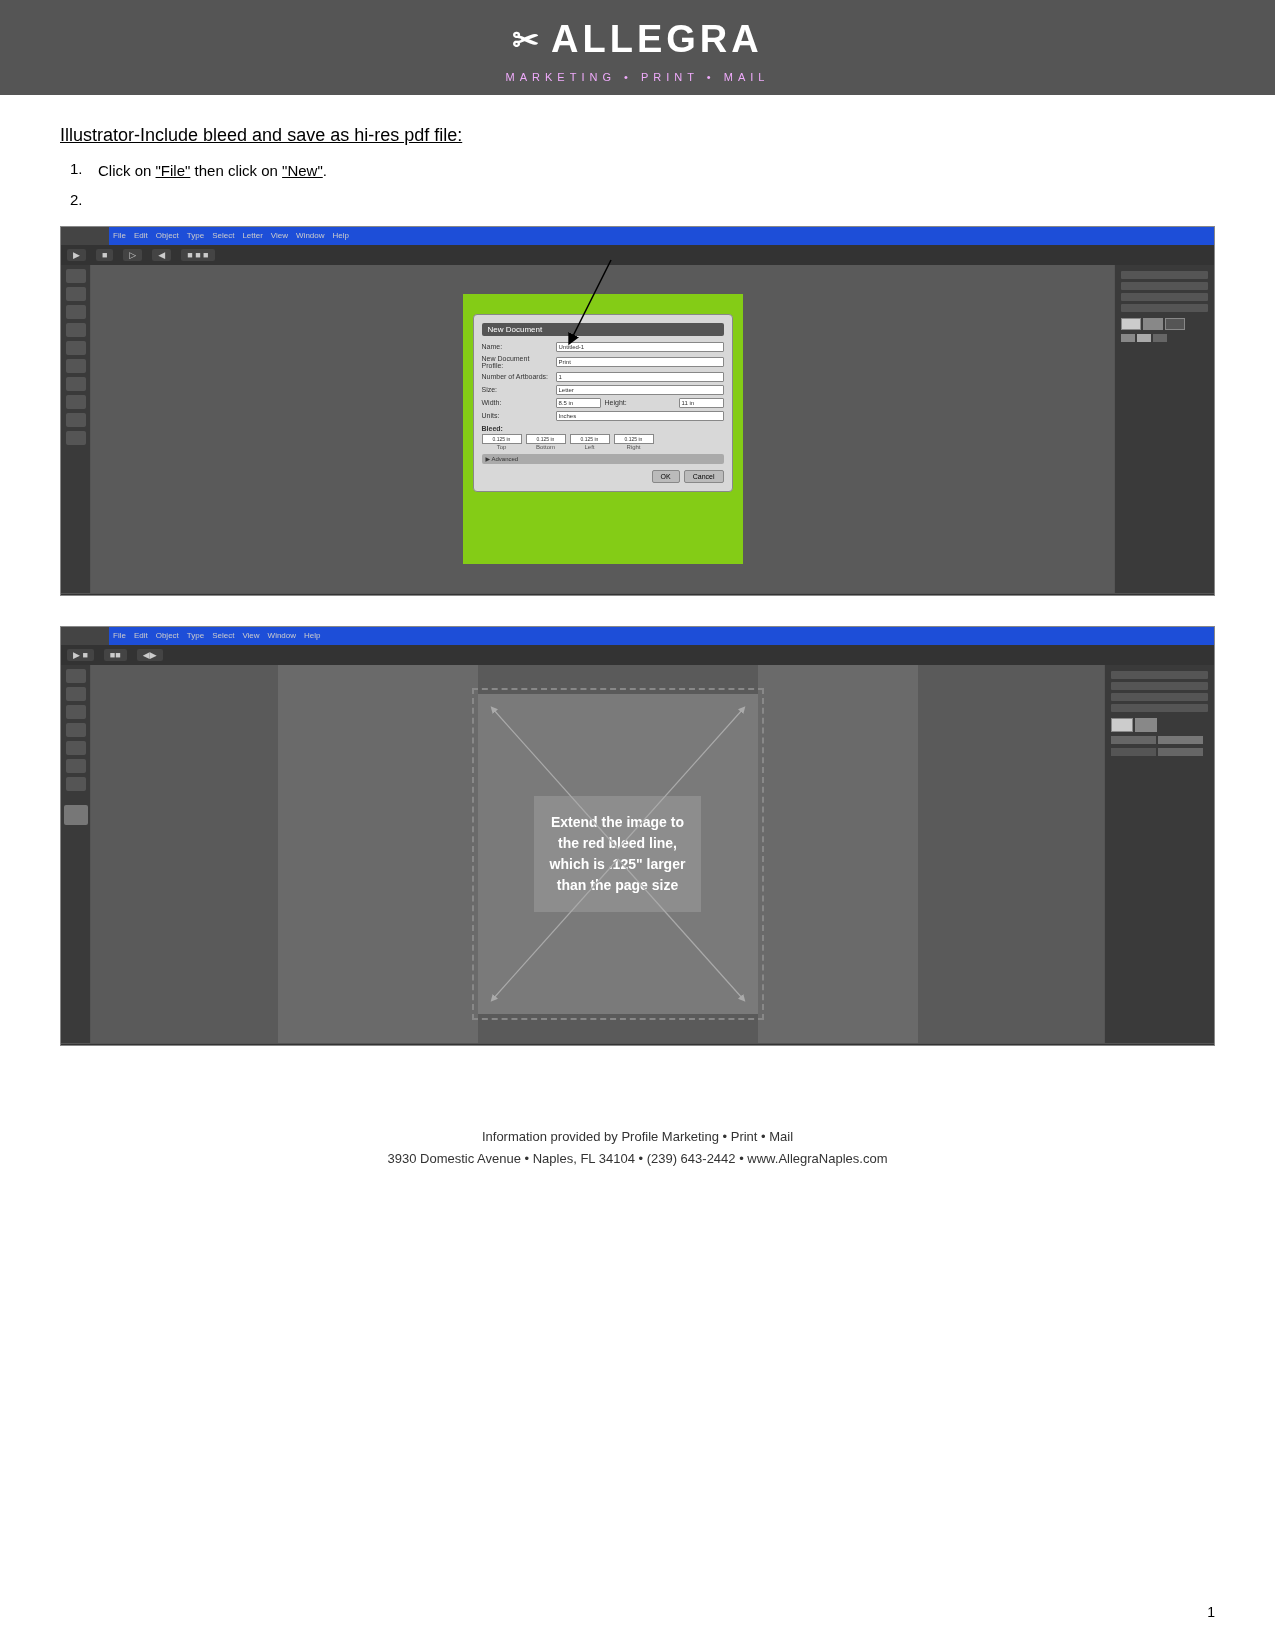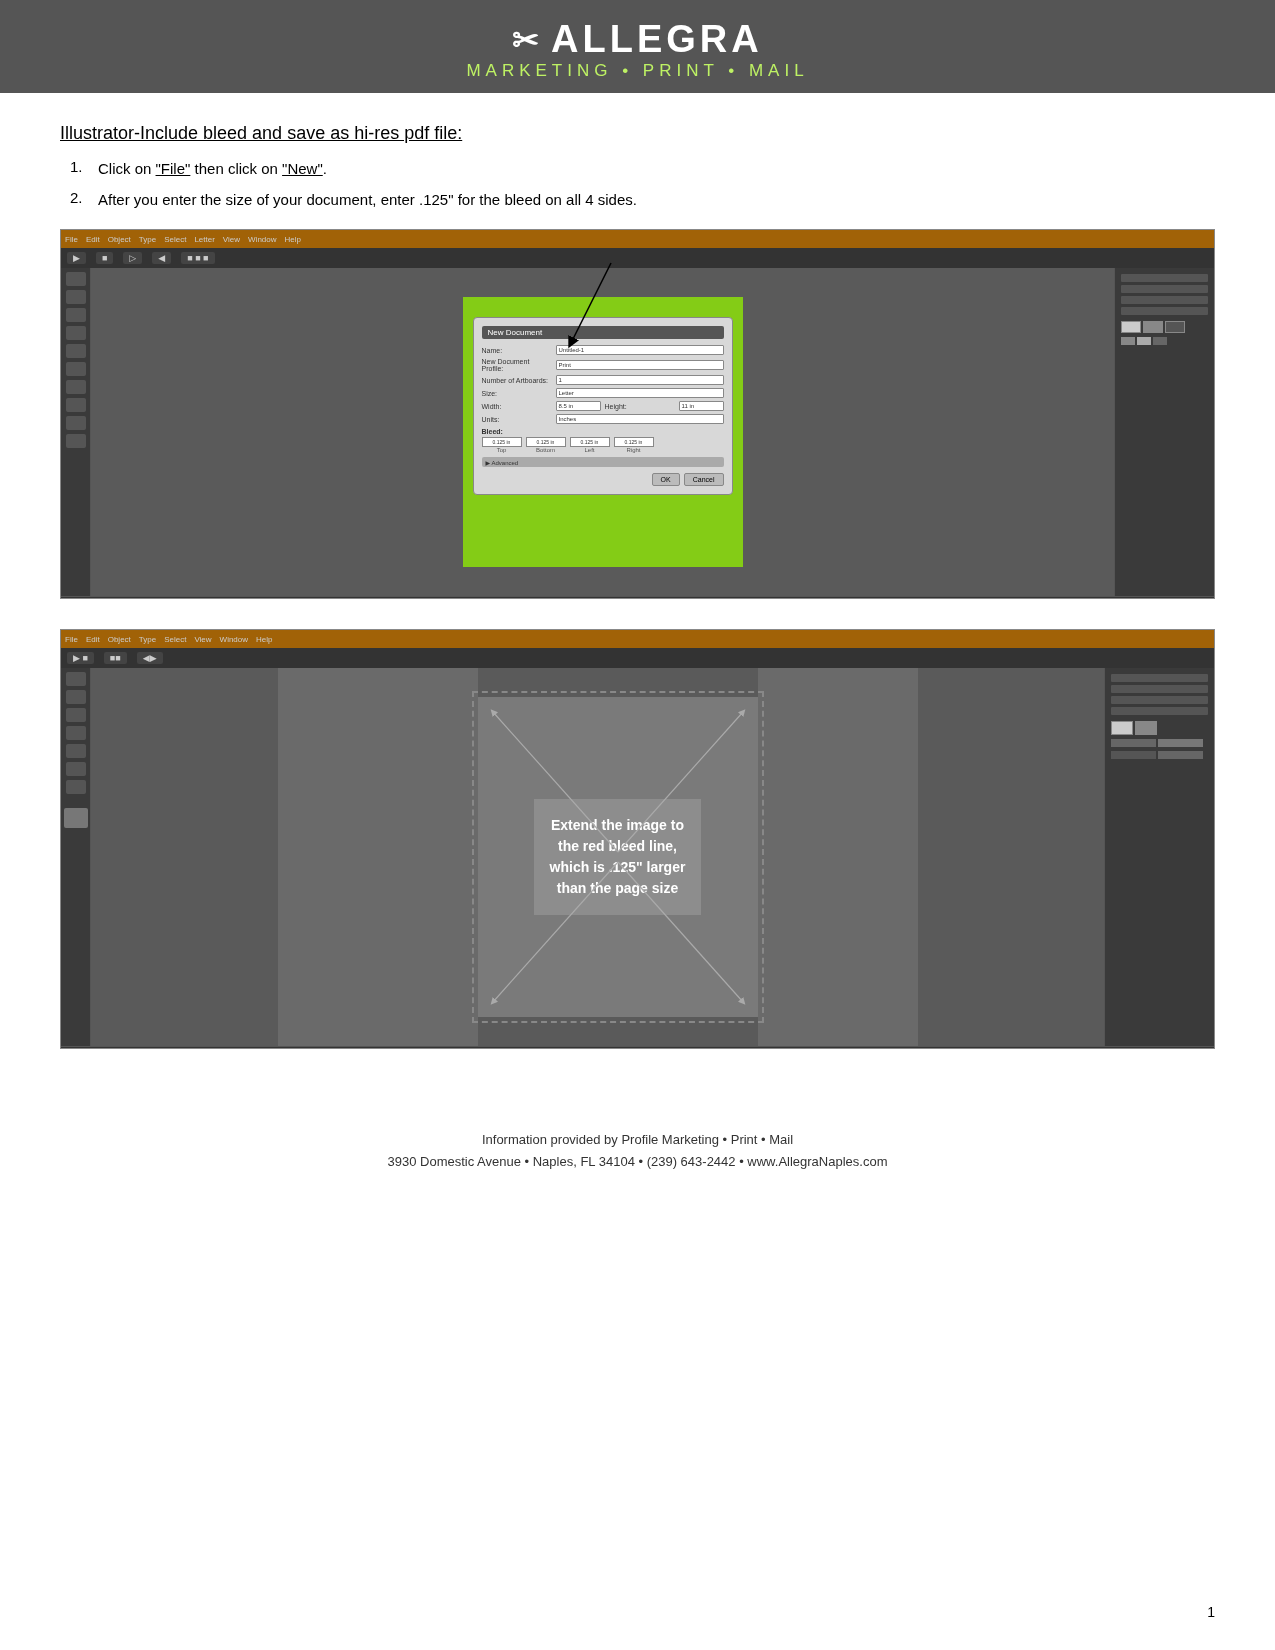--- a/index.html
+++ b/index.html
@@ -32,24 +32,24 @@
       gap: 4px;
     }
 
     .header-logo .scissors {
       font-size: 32px;
       color: #ffffff;
       margin-right: 4px;
     }
 
     .header-tagline {
-      color: #bef264;
-      font-size: 17px;
+      color: #f0abfc;
+      font-size: 11px;
       letter-spacing: 5px;
-      margin-top: 0;
+      margin-top: 10px;
       text-transform: uppercase;
     }
 
     
     .content {
       padding: 30px 60px 20px 60px;
     }
 
     .page-title {
       font-size: 18px;
@@ -337,25 +337,26 @@
       text-align: center;
     }
 
     .step3-label {
       font-size: 15px;
       margin-bottom: 4px;
     }
 
     .ss1-menu-bar {
       height: 18px;
-      background: #a16207;
+      background: #1d4ed8;
       display: flex;
       align-items: center;
       padding: 0 4px;
       gap: 8px;
+      margin-left: 48px;
     }
     .ss1-menu-item {
       color: #ccc;
       font-size: 8px;
     }
   </style>
 </head>
 <body>
 
 <div class="page-wrapper">
@@ -374,21 +375,20 @@
 
     <ol class="instructions">
       <li>
         <span class="num">1.</span>
         <span class="text">
           Click on <span class="underline-word">"File"</span> then click on <span class="underline-word">"New"</span>.
         </span>
       </li>
       <li>
         <span class="num">2.</span>
-        <span class="text">After you enter the size of your document, enter .125" for the bleed on all 4 sides.</span>
       </li>
     </ol>
 
     <div class="screenshot-container">
 
       <div class="ss1-menu-bar">
         <span class="ss1-menu-item">File</span>
         <span class="ss1-menu-item">Edit</span>
         <span class="ss1-menu-item">Object</span>
         <span class="ss1-menu-item">Type</span>

